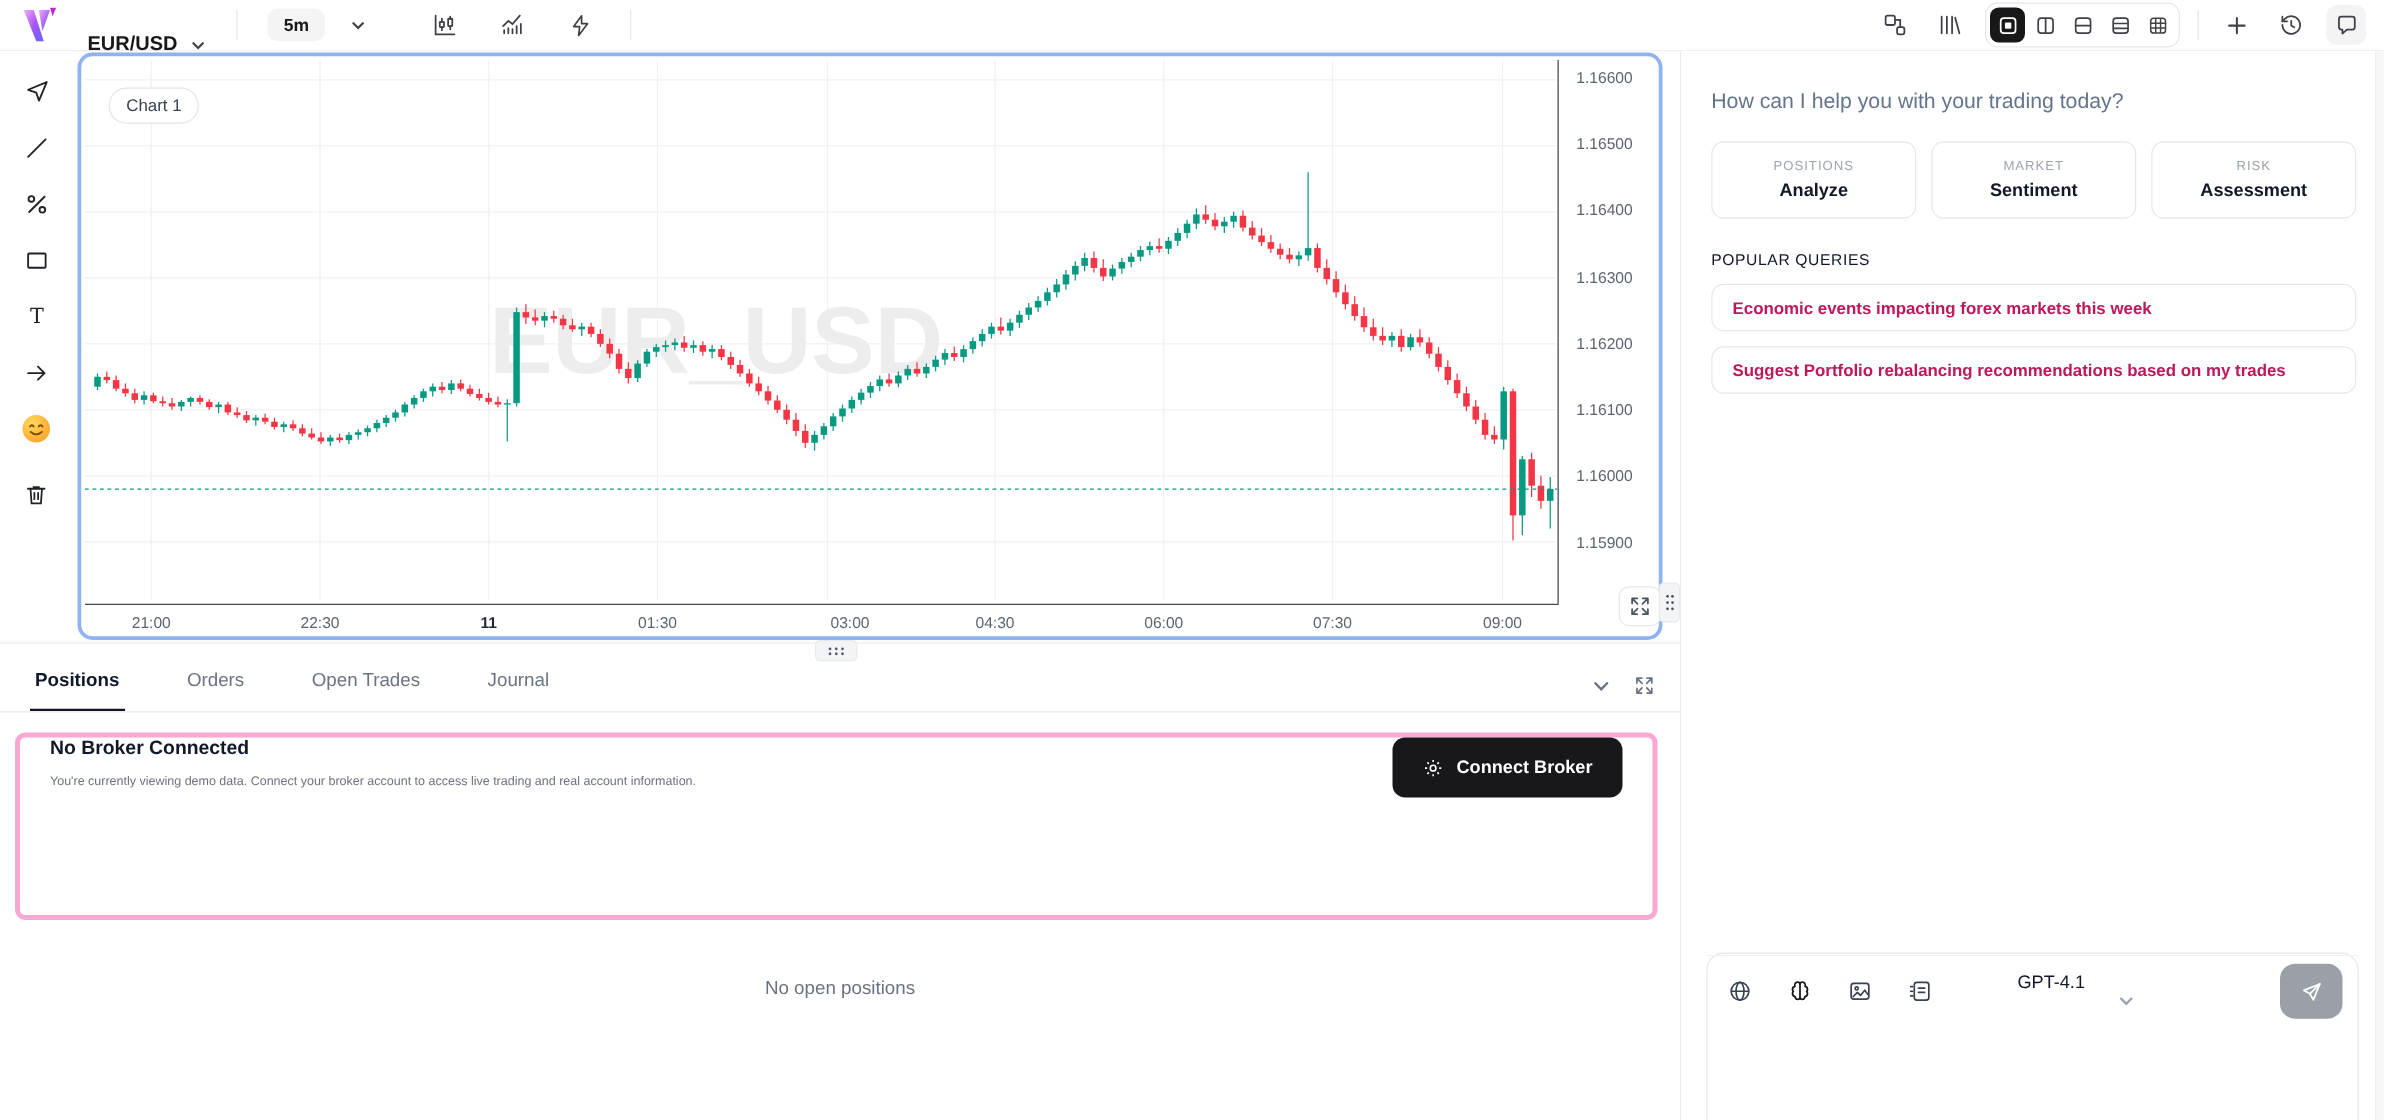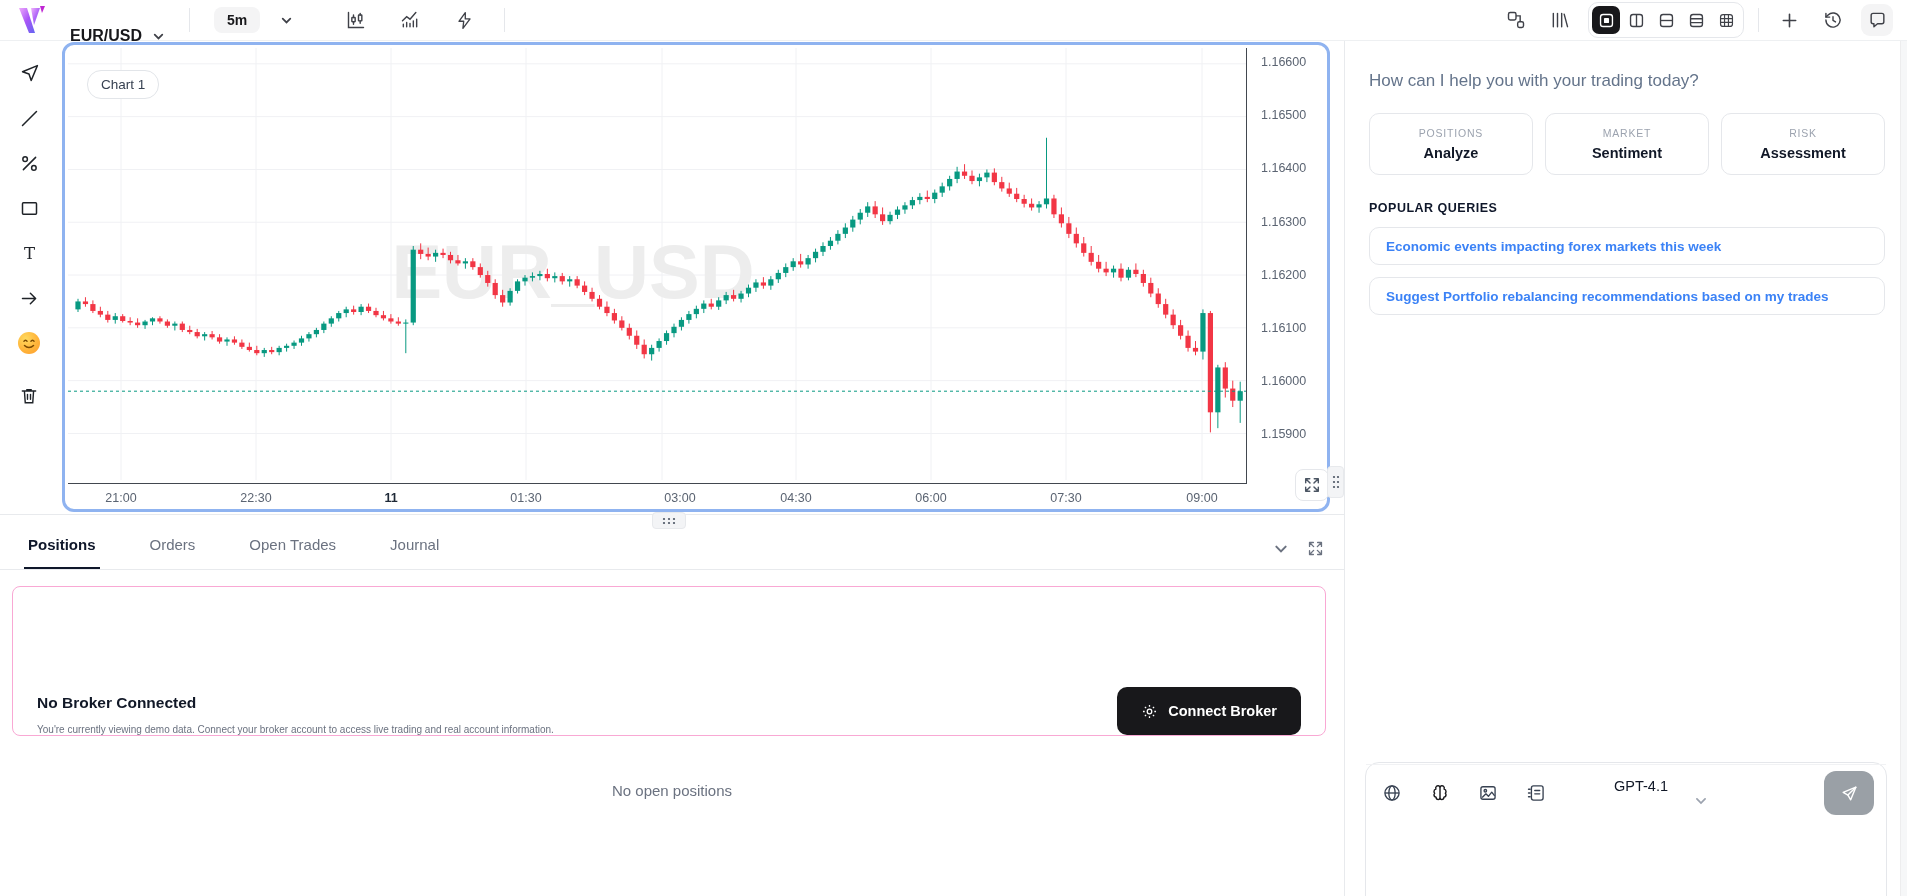--- a/index.html
+++ b/index.html
@@ -52,40 +52,40 @@
   .divider-h { position:absolute; left:0; top:514px; width:1344px; height:1px; background:#e8eaed; }
   .panel-sep-v { position:absolute; left:1344px; top:41px; width:1px; height:855px; background:#e8eaed; }
 
   
   .bottom-panel { position:absolute; left:0; top:515px; width:1344px; height:381px; background:#fff; }
   .tabs-row { display:flex; align-items:flex-end; height:55px; border-bottom:1px solid #e8eaed;
     padding:0 20px 0 24px; position:relative; }
   .tab { font-size:15px; color:#6b7280; padding:0 4px 16px 4px; margin-right:46px; cursor:pointer; }
   .tab.active { color:#0f172a; font-weight:700; box-shadow:inset 0 -2px 0 #0f172a; }
   .tabs-icons { margin-left:auto; display:flex; align-items:center; gap:18px; padding-bottom:12px; color:#6b7280; }
-  .broker-card { margin:16px 18px 0 12px; height:150px; border:1px solid #f9a8d4; border-radius:8px;
-    background:#fff; display:flex; align-items:flex-end; justify-content:space-between; padding:0 24px; }
+  .broker-card { margin:16px 18px 0 12px; height:150px; border:4px solid #f9a8d4; border-radius:8px;
+    background:#fff; display:flex; align-items:flex-start; justify-content:space-between; padding:0 24px; }
   .broker-title { font-size:15.5px; font-weight:700; color:#111827; margin-bottom:12px; }
   .broker-desc { font-size:10px; color:#6b7280; }
   .connect-btn { background:#18181b; color:#fff; border:none; border-radius:10px; height:48px; padding:0 24px;
     font-size:14.5px; font-weight:600; display:flex; align-items:center; gap:10px; cursor:pointer;
     font-family:"Liberation Sans", sans-serif; }
   .empty-state { text-align:center; margin-top:46px; font-size:15px; color:#6b7280; }
 
   
   .right-panel { position:absolute; left:1345px; top:41px; width:562px; height:855px; background:#fff; padding:0 22px 0 24px; }
   .greeting { margin-top:30px; font-size:17px; color:#64748b; }
   .suggest-row { display:flex; gap:12px; margin-top:22px; }
   .suggest-card { flex:1; border:1px solid #e5e7eb; border-radius:10px; height:62px;
     display:flex; flex-direction:column; align-items:center; justify-content:center; gap:6px; cursor:pointer; }
   .suggest-cat { font-size:10.5px; letter-spacing:.8px; color:#9ca3af; }
   .suggest-label { font-size:14.5px; font-weight:700; color:#111827; }
-  .pq-title { margin-top:26px; font-size:12.5px; font-weight:700; letter-spacing:.5px; color:#0f172a; }
+  .pq-title { margin-top:26px; font-size:12.5px; font-weight:400; letter-spacing:.5px; color:#0f172a; }
   .query-pill { margin-top:12px; border:1px solid #e5e7eb; border-radius:10px; height:38px;
-    display:flex; align-items:center; padding:0 16px; font-size:13.5px; font-weight:600; color:#3b82f6; cursor:pointer; }
+    display:flex; align-items:center; padding:0 16px; font-size:13.5px; font-weight:600; color:#be185d; cursor:pointer; }
   .input-card { position:absolute; left:20px; right:20px; top:721px; height:160px;
     border:1px solid #e5e7eb; border-radius:14px; background:#fff; }
   .ask-input { width:100%; height:76px; border:none; outline:none; resize:none; border-radius:14px 14px 0 0;
     padding:17px 16px; font-size:15px; font-family:"Liberation Sans", sans-serif; color:#111827; }
   .ask-input::placeholder { color:#94a0ad; }
   .input-divider { height:1px; background:#f1f2f4; margin-top:1px; }
   .input-row { display:flex; align-items:center; height:56px; padding:0 12px 0 16px; gap:28px; color:#374151; }
   .model-select { display:flex; align-items:center; font-size:14.5px; color:#111827; cursor:pointer;flex-direction:column; }
   .model-chevron { margin-left:120px; color:#9ca3af; }
   .send-btn { margin-left:auto; width:50px; height:44px; background:#9aa0a6; border:none; border-radius:12px;

